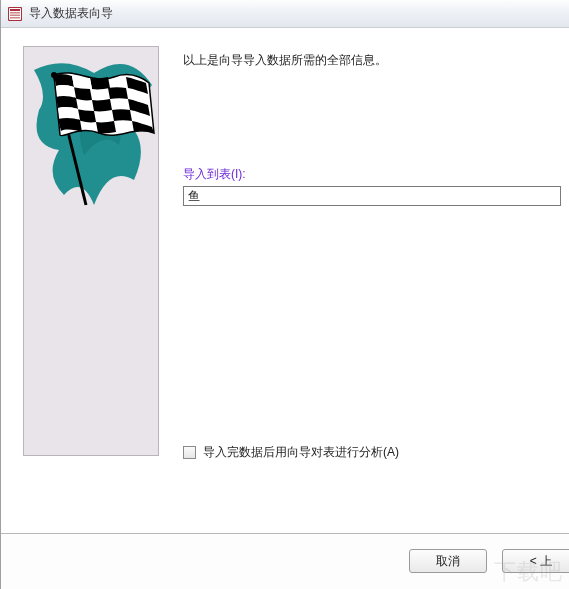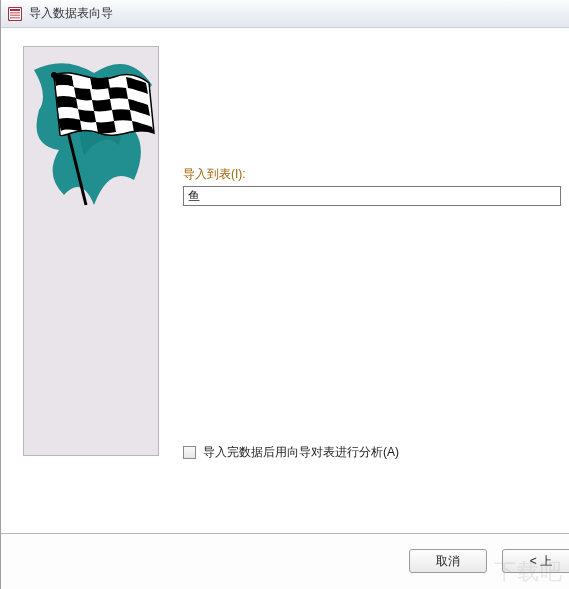--- a/index.html
+++ b/index.html
@@ -76,21 +76,21 @@
     position: absolute;
     left: 182px;
     top: 24px;
     color: #222;
     font-size: 12px;
   }
   .field-label {
     position: absolute;
     left: 182px;
     top: 138px;
-    color: #a16207;
+    color: #6d28d9;
     font-size: 12px;
   }
   .text-input {
     position: absolute;
     left: 182px;
     top: 158px;
     width: 378px;
     height: 20px;
     box-sizing: border-box;
     border: 1px solid #7a7a7a;
@@ -210,20 +210,21 @@
               <path d="M58 35 C64 34 70 34 76 35 L78 46 C72 45 66 45 60 46 Z"></path>
               <path d="M4 33 C10 31 18 32 24 34 L26 45 C20 43 12 42 6 44 Z" fill="#fff"></path>
               <path d="M4 44 C12 42 20 43 26 45 L28 57 C22 55 12 53 7 56 Z"></path>
               <path d="M42 47 C48 48 54 47 60 46 L62 57 C56 58 50 59 44 58 Z"></path>
               <path d="M78 46 C84 47 92 50 98 52 L100 58 C92 55 84 57 80 57 Z"></path>
             </g>
           </g>
         </svg>
       </div>
 
+      <div class="intro-text">以上是向导导入数据所需的全部信息。</div>
 
       <div class="field-label">导入到表(I):</div>
 
       <input type="text" class="text-input" value="鱼" style="">
 
       <div class="checkbox-row">
         <span class="checkbox-box"></span>
         <span class="checkbox-label">导入完数据后用向导对表进行分析(A)</span>
       </div>
 

